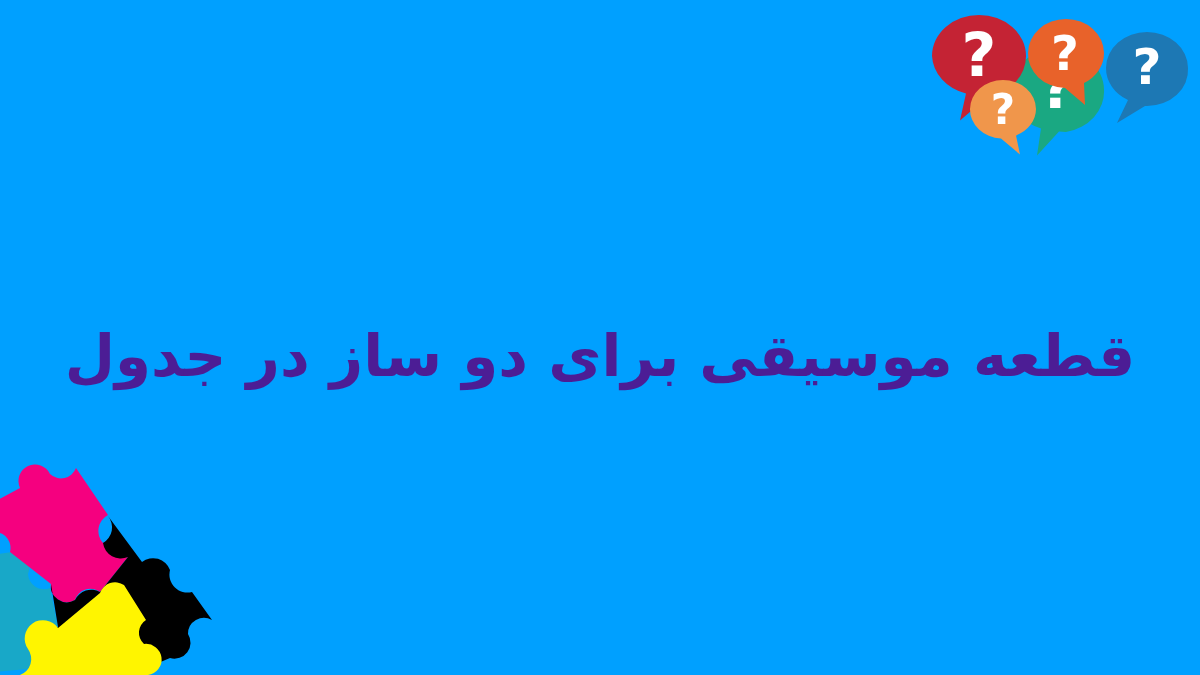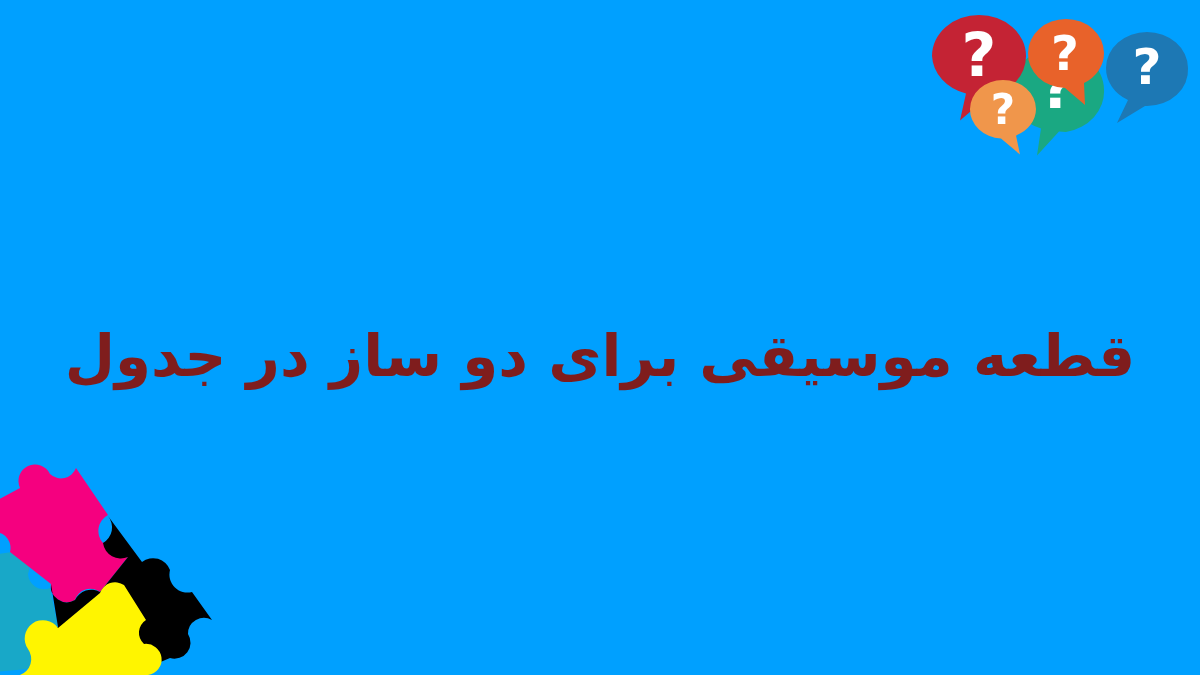--- a/index.html
+++ b/index.html
@@ -42,21 +42,21 @@
     left: 0;
     top: 296px;
     width: 1200px;
     height: 120px;
     display: flex;
     align-items: center;
     justify-content: center;
     direction: rtl;
   }
   #headline-text {
-    color: #7f1d1d;
+    color: #4c1d95;
     font-family: "DejaVu Sans", "Liberation Sans", sans-serif;
     font-weight: 700;
     font-size: 58px;
     line-height: 1.25;
     letter-spacing: 0px;
     white-space: nowrap;
     direction: rtl;
     unicode-bidi: isolate;
     text-align: center;
   }

